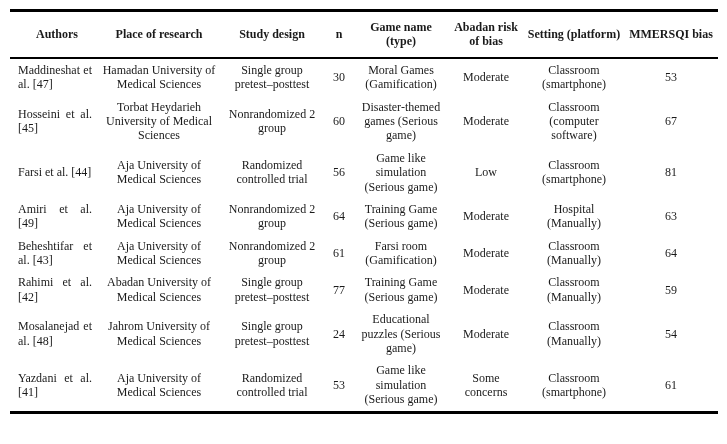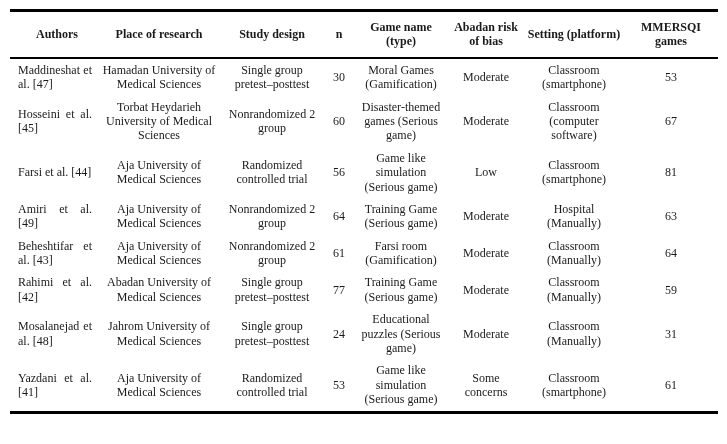--- a/index.html
+++ b/index.html
@@ -79,21 +79,21 @@
     </colgroup>
     <thead>
       <tr>
         <th class="h-authors">Authors</th>
         <th>Place of research</th>
         <th>Study design</th>
         <th>n</th>
         <th>Game name (type)</th>
         <th>Abadan risk of bias</th>
         <th>Setting (platform)</th>
-        <th>MMERSQI games</th>
+        <th>MMERSQI bias</th>
       </tr>
     </thead>
     <tbody>
       <tr>
         <td class="cell-authors">Maddineshat et al. [47]</td>
         <td>Hamadan University of Medical Sciences</td>
         <td>Single group pretest–posttest</td>
         <td>30</td>
         <td>Moral Games (Gamification)</td>
         <td>Moderate</td>
@@ -151,21 +151,21 @@
         <td>59</td>
       </tr>
       <tr>
         <td class="cell-authors">Mosalanejad et al. [48]</td>
         <td>Jahrom University of Medical Sciences</td>
         <td>Single group pretest–posttest</td>
         <td>24</td>
         <td>Educational puzzles (Serious game)</td>
         <td>Moderate</td>
         <td>Classroom (Manually)</td>
-        <td>31</td>
+        <td>54</td>
       </tr>
       <tr>
         <td class="cell-authors">Yazdani et al. [41]</td>
         <td>Aja University of Medical Sciences</td>
         <td>Randomized controlled trial</td>
         <td>53</td>
         <td>Game like simulation (Serious game)</td>
         <td>Some concerns</td>
         <td>Classroom (smartphone)</td>
         <td>61</td>

